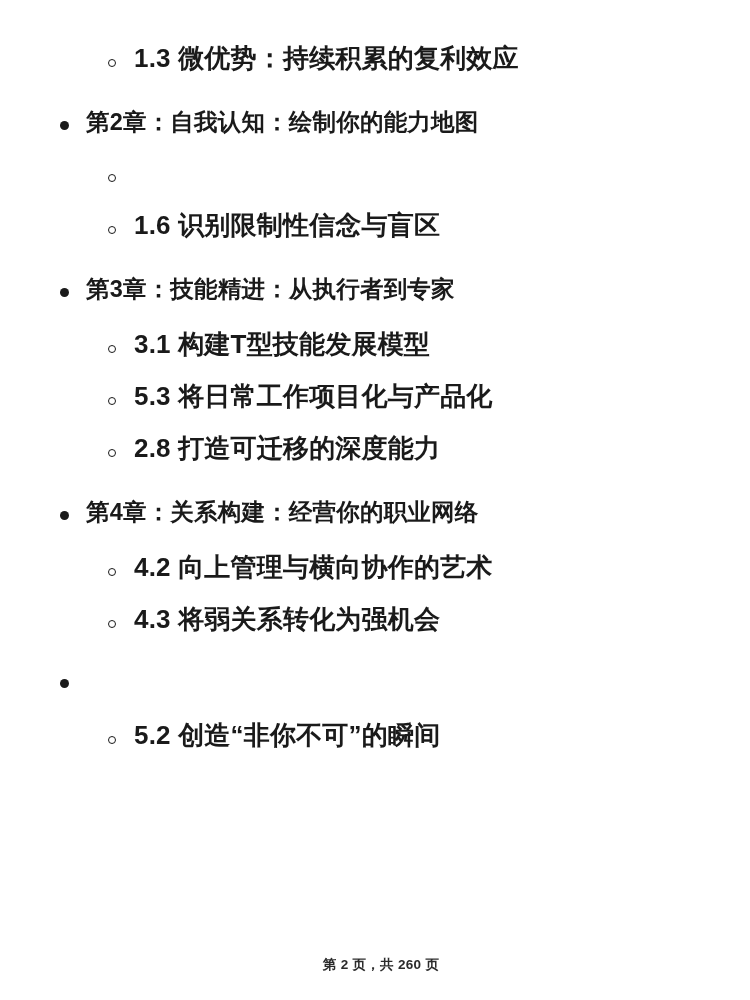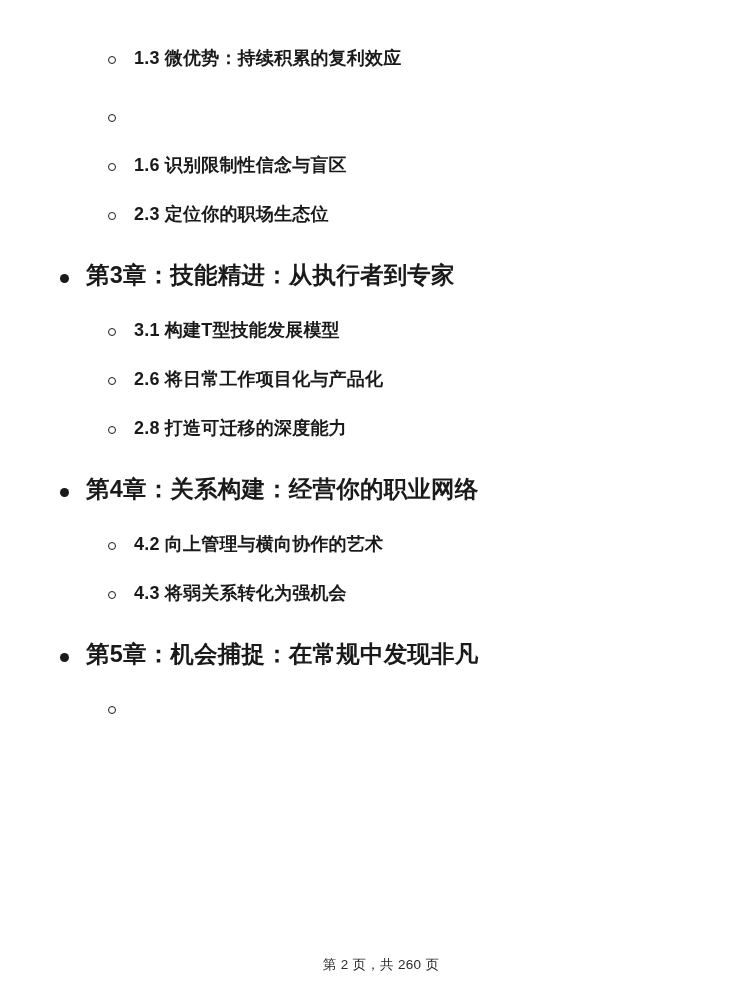--- a/index.html
+++ b/index.html
@@ -79,81 +79,81 @@
     display: inline-block;
     width: 8px;
     height: 8px;
     border-radius: 50%;
     border: 1.6px solid #1a1a1a;
     background: transparent;
     box-sizing: border-box;
     vertical-align: middle;
   }
   .entry-l2 .label {
-    font-size: 18px;
+    font-size: 26px;
     line-height: 48px;
     font-weight: 600;
     letter-spacing: 0.2px;
     white-space: nowrap;
   }
   .group-gap {
     height: 10px;
   }
   .footer {
     position: absolute;
     left: 12px;
     right: 0;
     bottom: 26px;
     text-align: center;
     font-size: 13.5px;
-    font-weight: 400;
+    font-weight: 700;
     color: #2b2b2b;
     letter-spacing: 0.3px;
   }
 </style>
 </head>
 <body>
 
 <div class="page">
   <div class="toc">
 
     <div class="entry-l2">
       <span class="bullet"></span>
       <span class="label">1.3 微优势：持续积累的复利效应</span>
     </div>
 
     <div class="group-gap"></div>
 
+    <div class="entry-l1">
+      <span class="bullet"></span>
+      <span class="label">第2章：自我认知：绘制你的能力地图</span>
+    </div>
 
     <div class="entry-l2">
       <span class="bullet"></span>
     </div>
     <div class="entry-l2">
       <span class="bullet"></span>
       <span class="label">1.6 识别限制性信念与盲区</span>
-    </div>
-    <div class="entry-l2">
-      <span class="bullet"></span>
-      <span class="label">2.3 定位你的职场生态位</span>
     </div>
 
     <div class="group-gap"></div>
 
     <div class="entry-l1">
       <span class="bullet"></span>
       <span class="label">第3章：技能精进：从执行者到专家</span>
     </div>
 
     <div class="entry-l2">
       <span class="bullet"></span>
       <span class="label">3.1 构建T型技能发展模型</span>
     </div>
     <div class="entry-l2">
       <span class="bullet"></span>
-      <span class="label">2.6 将日常工作项目化与产品化</span>
+      <span class="label">5.3 将日常工作项目化与产品化</span>
     </div>
     <div class="entry-l2">
       <span class="bullet"></span>
       <span class="label">2.8 打造可迁移的深度能力</span>
     </div>
 
     <div class="group-gap"></div>
 
     <div class="entry-l1">
       <span class="bullet"></span>
@@ -166,23 +166,23 @@
     </div>
     <div class="entry-l2">
       <span class="bullet"></span>
       <span class="label">4.3 将弱关系转化为强机会</span>
     </div>
 
     <div class="group-gap"></div>
 
     <div class="entry-l1">
       <span class="bullet"></span>
-      <span class="label">第5章：机会捕捉：在常规中发现非凡</span>
     </div>
 
     <div class="entry-l2">
       <span class="bullet"></span>
+      <span class="label">5.2 创造“非你不可”的瞬间</span>
     </div>
 
   </div>
 
   <div class="footer">第 2 页，共 260 页</div>
 </div>
 
 </body></html>

